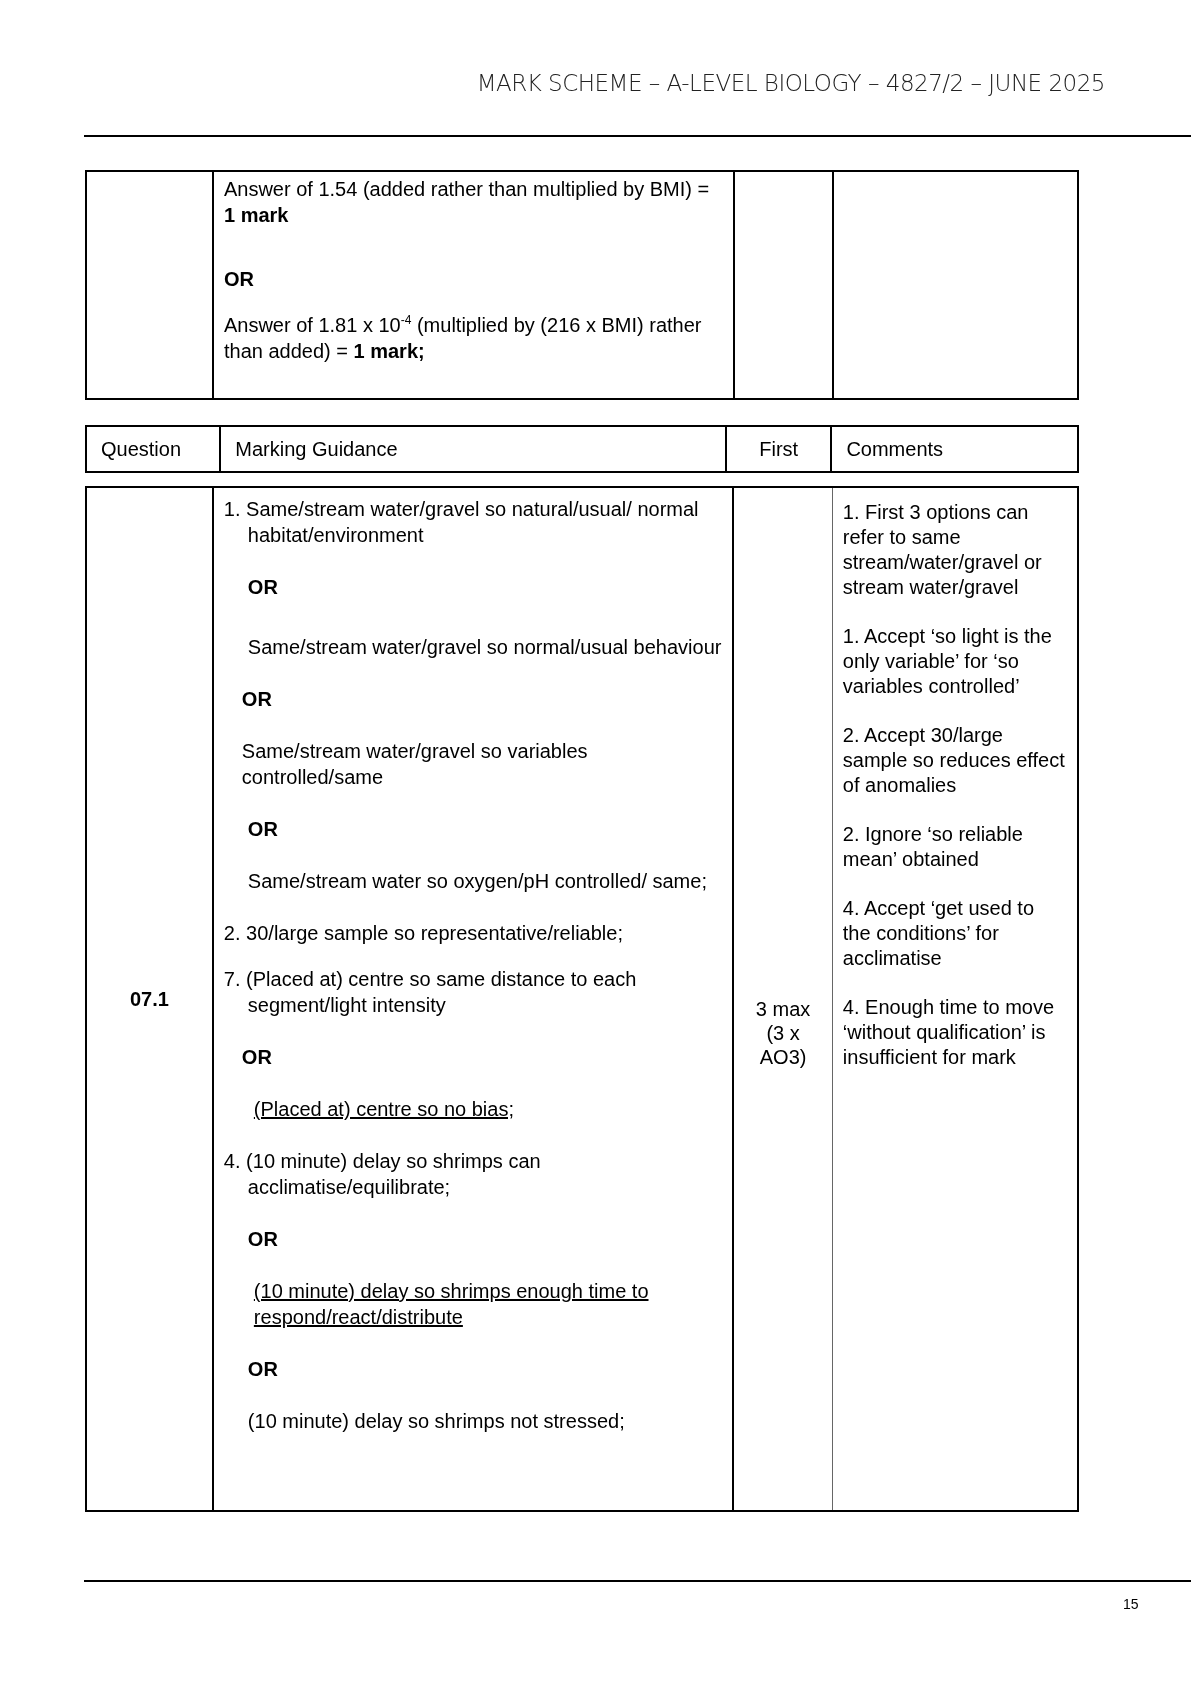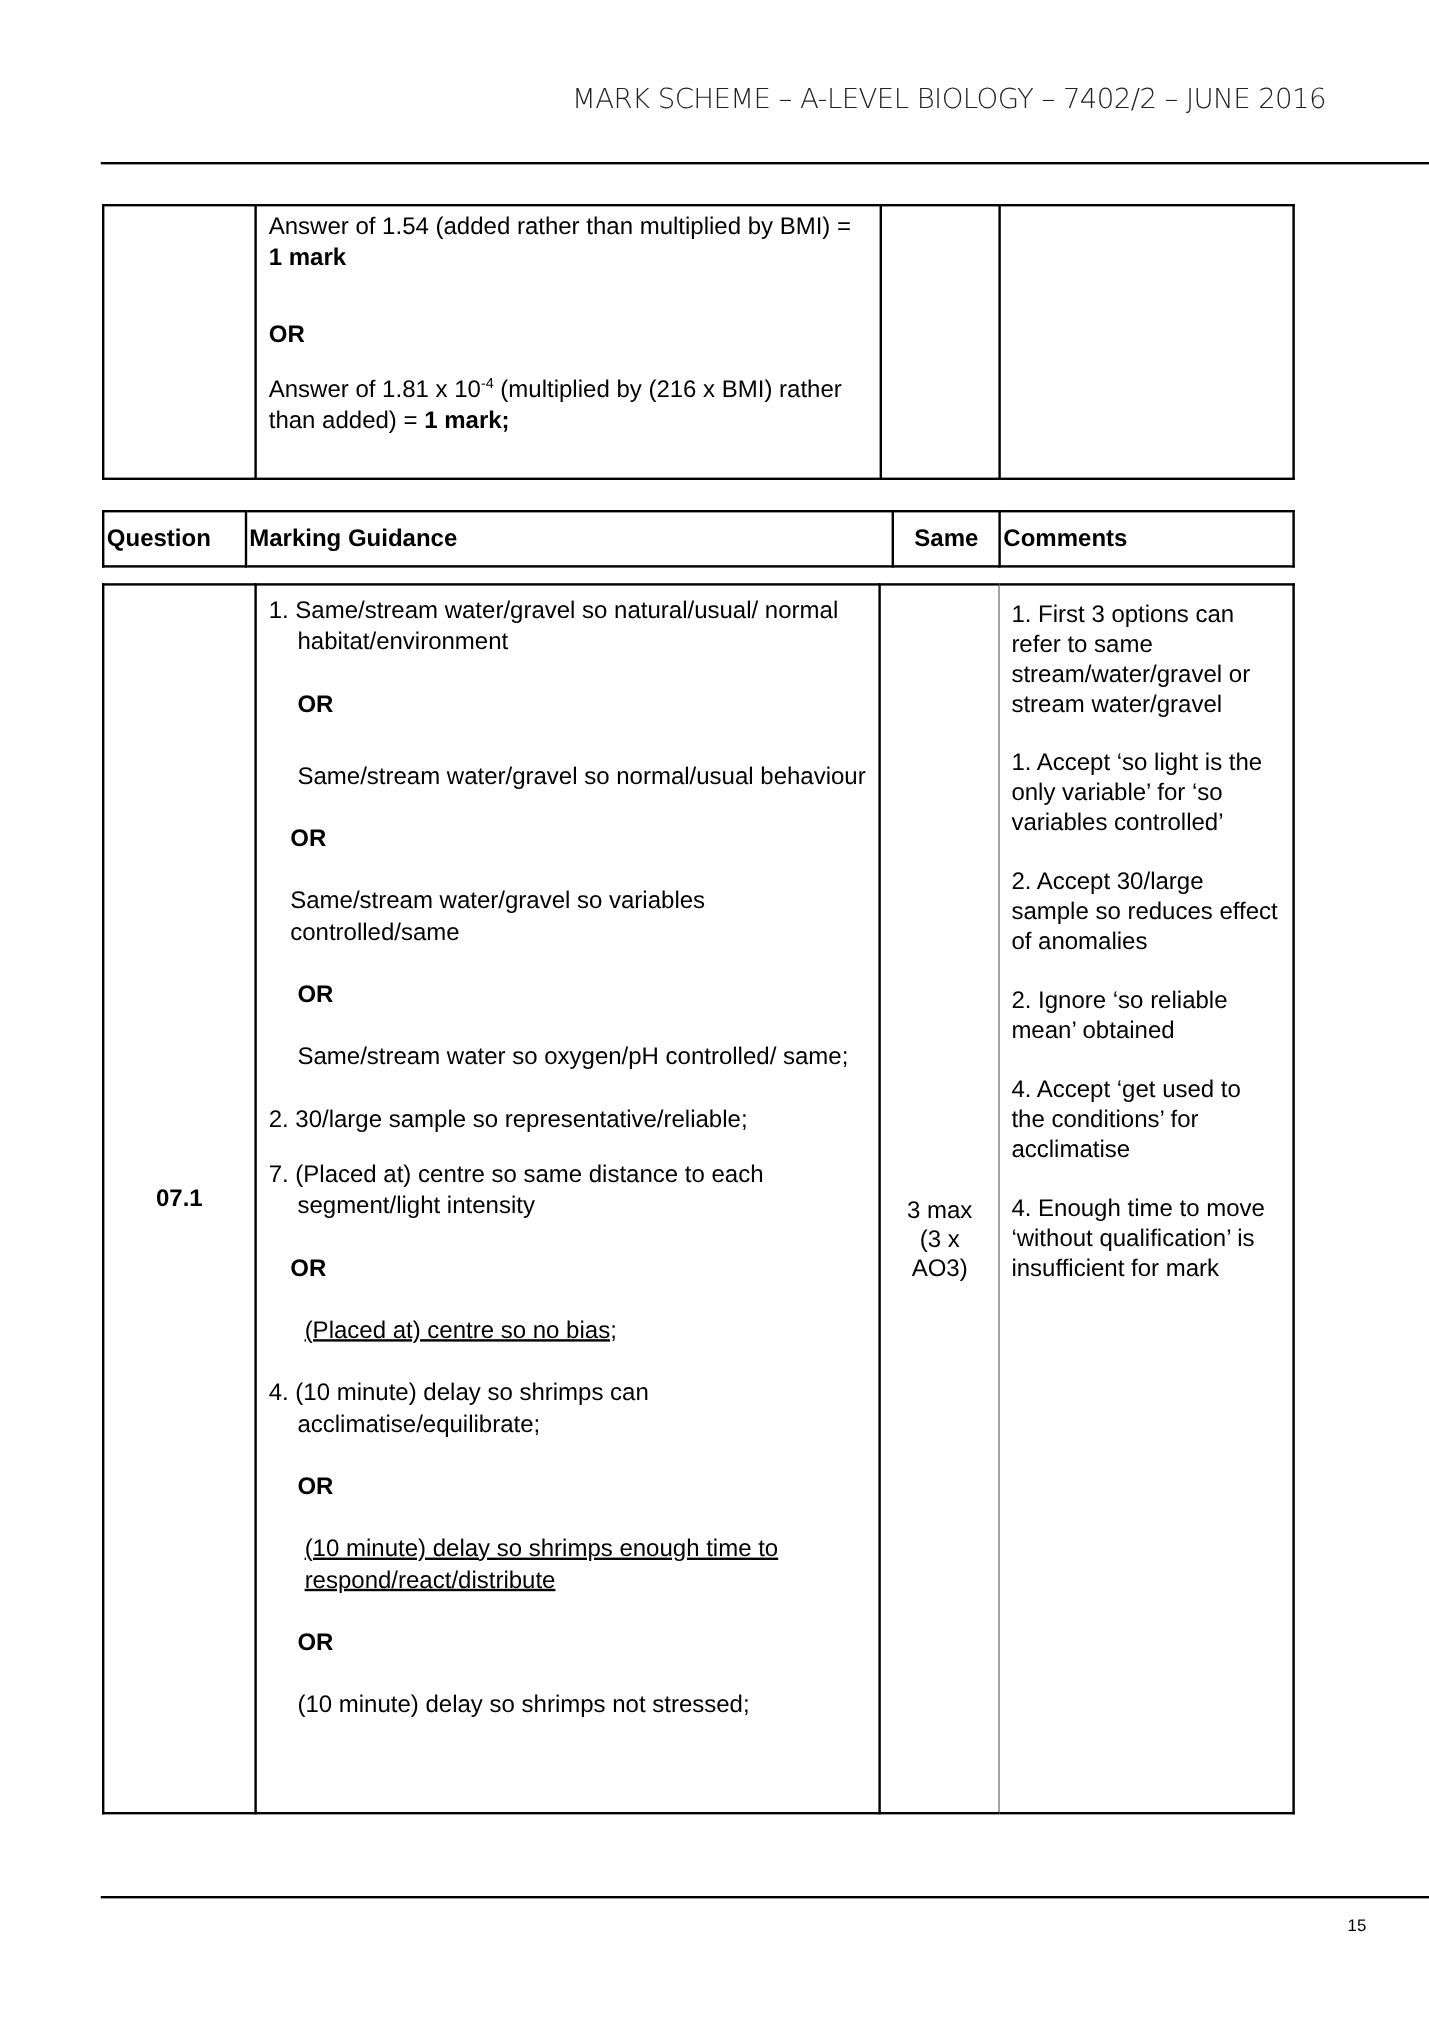--- a/index.html
+++ b/index.html
@@ -10,40 +10,40 @@
   .rule.bottom{top:1580px;height:1.5px;}
   .page-num{position:absolute;top:1596px;left:1075px;font-size:14px;margin-left:48px;}
   table{position:absolute;border-collapse:collapse;left:85px;width:994px;font-size:20px;line-height:26px;}
   td{border:2px solid #000;vertical-align:top;padding:4px 10px;}
   .col1{width:106px;}
   .col2{width:503px;}
   .col3{width:78px;}
   .col4{width:225px;}
   #t1{top:170px;height:230px;}
   #t2{top:425px;}
-  #t2 td{height:44px;vertical-align:middle;font-weight:bold;padding:0 2px;border-radius:18px;}
+  #t2 td{height:44px;vertical-align:middle;font-weight:normal;padding:0 14px;border-radius:18px;}
   #t2 td.mark{text-align:center;}
   #t3{top:486px;height:1026px;}
   #t3 td.q{vertical-align:middle;text-align:center;font-weight:bold;}
   #t3 td.m{vertical-align:middle;text-align:center;padding-top:72px;line-height:24px;}
   #t3 td.c{border-left:1px solid #666;padding-top:12px;}
   #t3 td.m{border-right:1px solid #666;}
   .p{margin:0 0 26px 0;}
   .b{font-weight:bold;}
   .ind{padding-left:24px;}
   .ind2{padding-left:30px;text-decoration:underline;}
   .ind3{padding-left:18px;}
   .hang{padding-left:24px;text-indent:-24px;}
   sup{font-size:12px;line-height:0;}
   .cm{margin:0 0 24px 0;line-height:25px;}
 </style>
 </head>
 <body>
 
-<div class="header-title">MARK SCHEME – A-LEVEL BIOLOGY – 7402/2 – JUNE 2016</div>
+<div class="header-title">MARK SCHEME – A-LEVEL BIOLOGY – 4827/2 – JUNE 2025</div>
 <div class="rule top"></div>
 
 <table id="t1">
   <tbody>
       <tr>
     <td class="col1"></td>
     <td class="col2">
       <div class="p" style="margin-bottom:38px"><span>Answer of 1.54 (added rather than multiplied by BMI) = </span><span class="b">1 mark</span></div>
       <div class="p b" style="margin-bottom:20px">OR</div>
       <div class="p"><span>Answer of 1.81 x 10</span><sup>-4</sup><span> (multiplied by (216 x BMI) rather than added) = </span><span class="b">1 mark;</span></div>
@@ -52,21 +52,21 @@
     <td class="col4"></td>
   </tr>
 </tbody>
   </table>
 
 <table id="t2">
   <tbody>
       <tr>
     <td class="col1">Question</td>
     <td class="col2">Marking Guidance</td>
-    <td class="col3 mark">Same</td>
+    <td class="col3 mark">First</td>
     <td class="col4">Comments</td>
   </tr>
 </tbody>
   </table>
 
 <table id="t3">
   <tbody>
       <tr>
     <td class="col1 q">07.1</td>
     <td class="col2" style="padding-top:8px">

